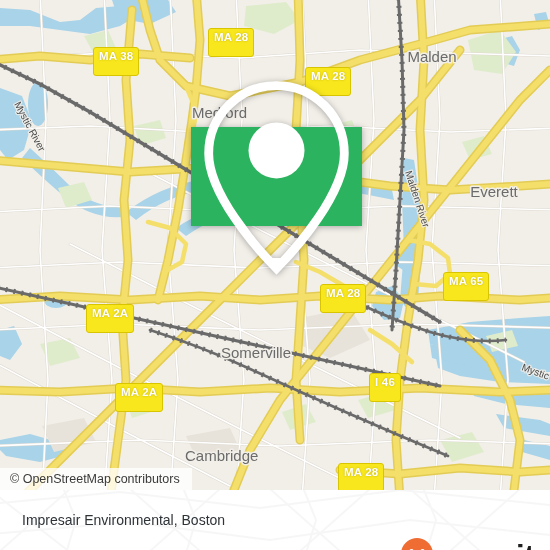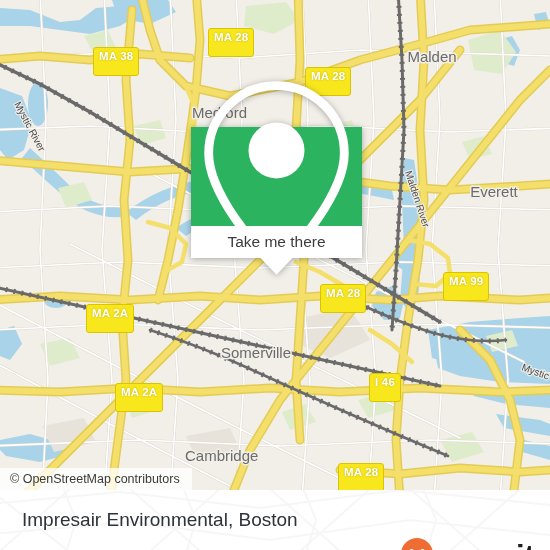--- a/index.html
+++ b/index.html
@@ -115,21 +115,21 @@
     overflow: hidden;
   }
   #footer-watermark {
     position: absolute;
     left: 0; top: 0; width: 550px; height: 60px;
     opacity: .22;
   }
   #footer-title {
     position: relative;
     margin-left: 22px;
-    font-size: 19px;
+    font-size: 14px;
     color: #2e3338;
     white-space: nowrap;
   }
   #brand {
     position: absolute;
     right: 16px; top: 50%;
     transform: translateY(-50%);
     display: flex; align-items: center; margin-top: 36px;
   }
   #brand-word {
@@ -314,36 +314,33 @@
       <g>
         <text class="river-label" x="14" y="104" transform="rotate(62 14 104)">Mystic River</text>
         <text class="river-label" x="405" y="172" transform="rotate(72 405 172)">Malden River</text>
         <text class="river-label" x="521" y="370" transform="rotate(20 521 370)">Mystic R</text>
       </g>
     </svg>
 
     <div class="shield" style="left:93px;  top:47px;">MA 38</div>
     <div class="shield" style="left:208px; top:28px;">MA 28</div>
     <div class="shield" style="left:305px; top:67px;">MA 28</div>
-    <div class="shield" style="left:443px; top:272px;">MA 99</div>
+    <div class="shield" style="left:443px; top:272px;">MA 65</div>
     <div class="shield" style="left:320px; top:284px;">MA 28</div>
     <div class="shield" style="left:86px;  top:304px;">MA 2A</div>
     <div class="shield" style="left:115px; top:383px;">MA 2A</div>
     <div class="shield" style="left:369px; top:373px;">I 46</div>
     <div class="shield" style="left:338px; top:463px;">MA 28</div>
 
     <div id="popup">
       <div id="popup-head">
         <svg width="58" height="70" viewBox="0 0 58 70">
           <path d="M29,4 C16.3,4 6,14.3 6,27 C6,40.5 22,59 29,66 C36,59 52,40.5 52,27 C52,14.3 41.7,4 29,4 Z" fill="none" stroke="#ffffff" stroke-width="3"></path>
           <circle cx="29" cy="26" r="9.5" fill="#ffffff"></circle>
         </svg>
-      </div>
-      <div id="popup-body">
-        <span id="popup-label">Take me there</span>
       </div>
       <div id="popup-tail"></div>
     </div>
 
     <div id="attribution">
       <span>© OpenStreetMap contributors</span>
     </div>
   </div>
 
   <div id="footer">

